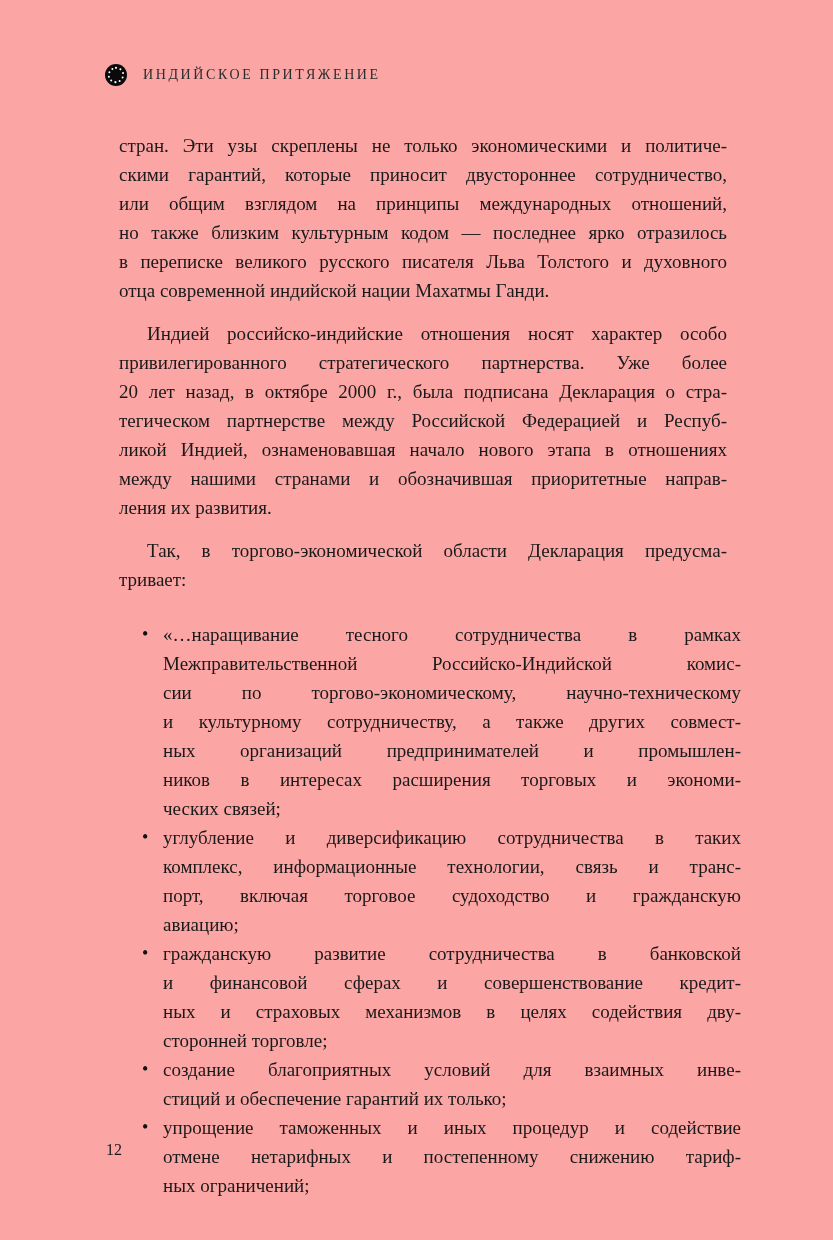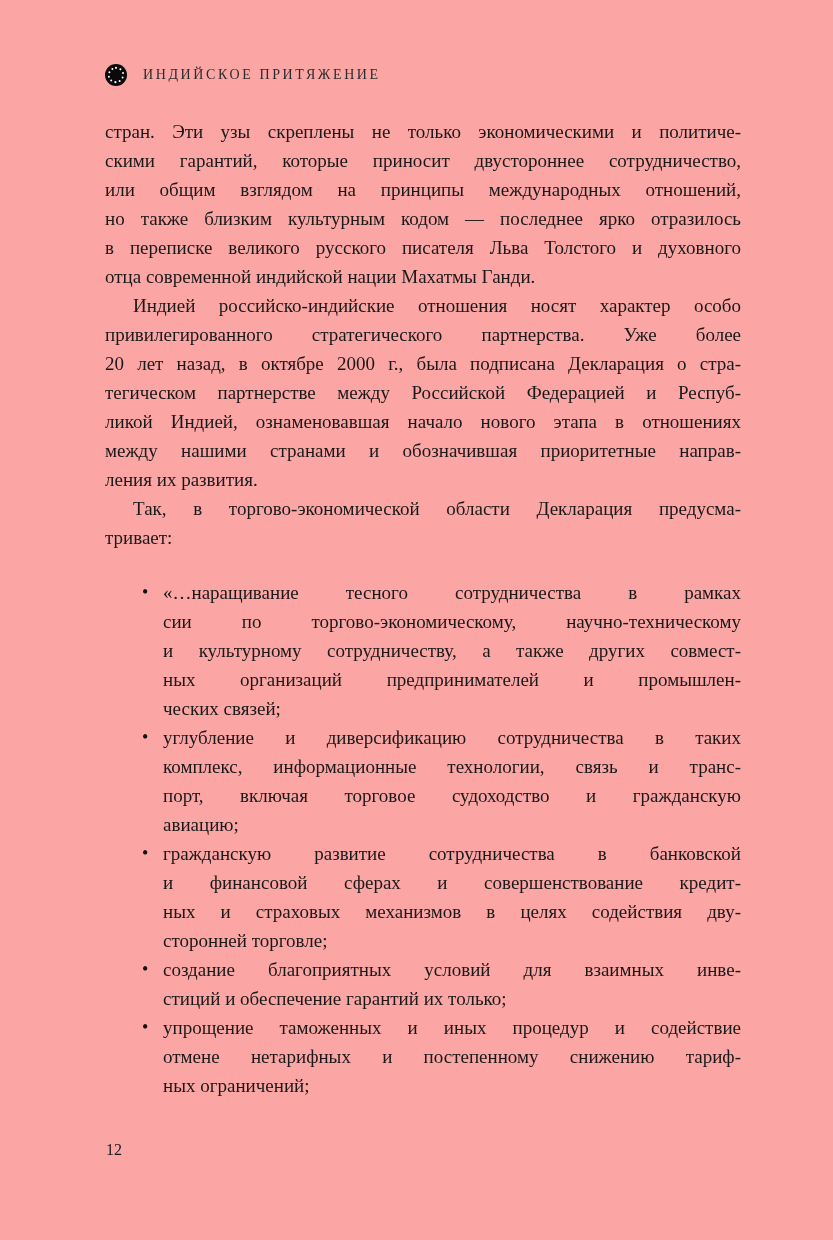--- a/index.html
+++ b/index.html
@@ -43,21 +43,21 @@
 
   
   .text-column {
     position: absolute;
     top: 117px;
     left: 105px;
     width: 636px;
     font-size: 19px;
     line-height: 29px;
   }
-  .para { margin: 0; }
+  .para { margin: 14px; }
   .line {
     text-align: justify;
     text-align-last: justify;
     white-space: normal;
     overflow: hidden;
     height: 29px;
   }
   .line.last { text-align-last: left; }
   .line.first-indent { text-indent: 28px; }
 
@@ -135,23 +135,25 @@
         <div class="para">
           <div class="line first-indent">Так, в торгово-экономической области Декларация предусма-</div>
           <div class="line last">тривает:</div>
         </div>
       </div>
     <div id="bullets" class="bullet-list">
         <div class="bullet-item">
           <span class="bullet-marker">•</span>
           <div>
             <div class="line">«…наращивание тесного сотрудничества в рамках</div>
+            <div class="line">Межправительственной Российско-Индийской комис-</div>
             <div class="line">сии по торгово-экономическому, научно-техническому</div>
             <div class="line">и культурному сотрудничеству, а также других совмест-</div>
             <div class="line">ных организаций предпринимателей и промышлен-</div>
+            <div class="line">ников в интересах расширения торговых и экономи-</div>
             <div class="line last">ческих связей;</div>
           </div>
         </div>
         <div class="bullet-item">
           <span class="bullet-marker">•</span>
           <div>
             <div class="line">углубление и диверсификацию сотрудничества в таких</div>
             <div class="line">комплекс, информационные технологии, связь и транс-</div>
             <div class="line">порт, включая торговое судоходство и гражданскую</div>
             <div class="line last">авиацию;</div>

